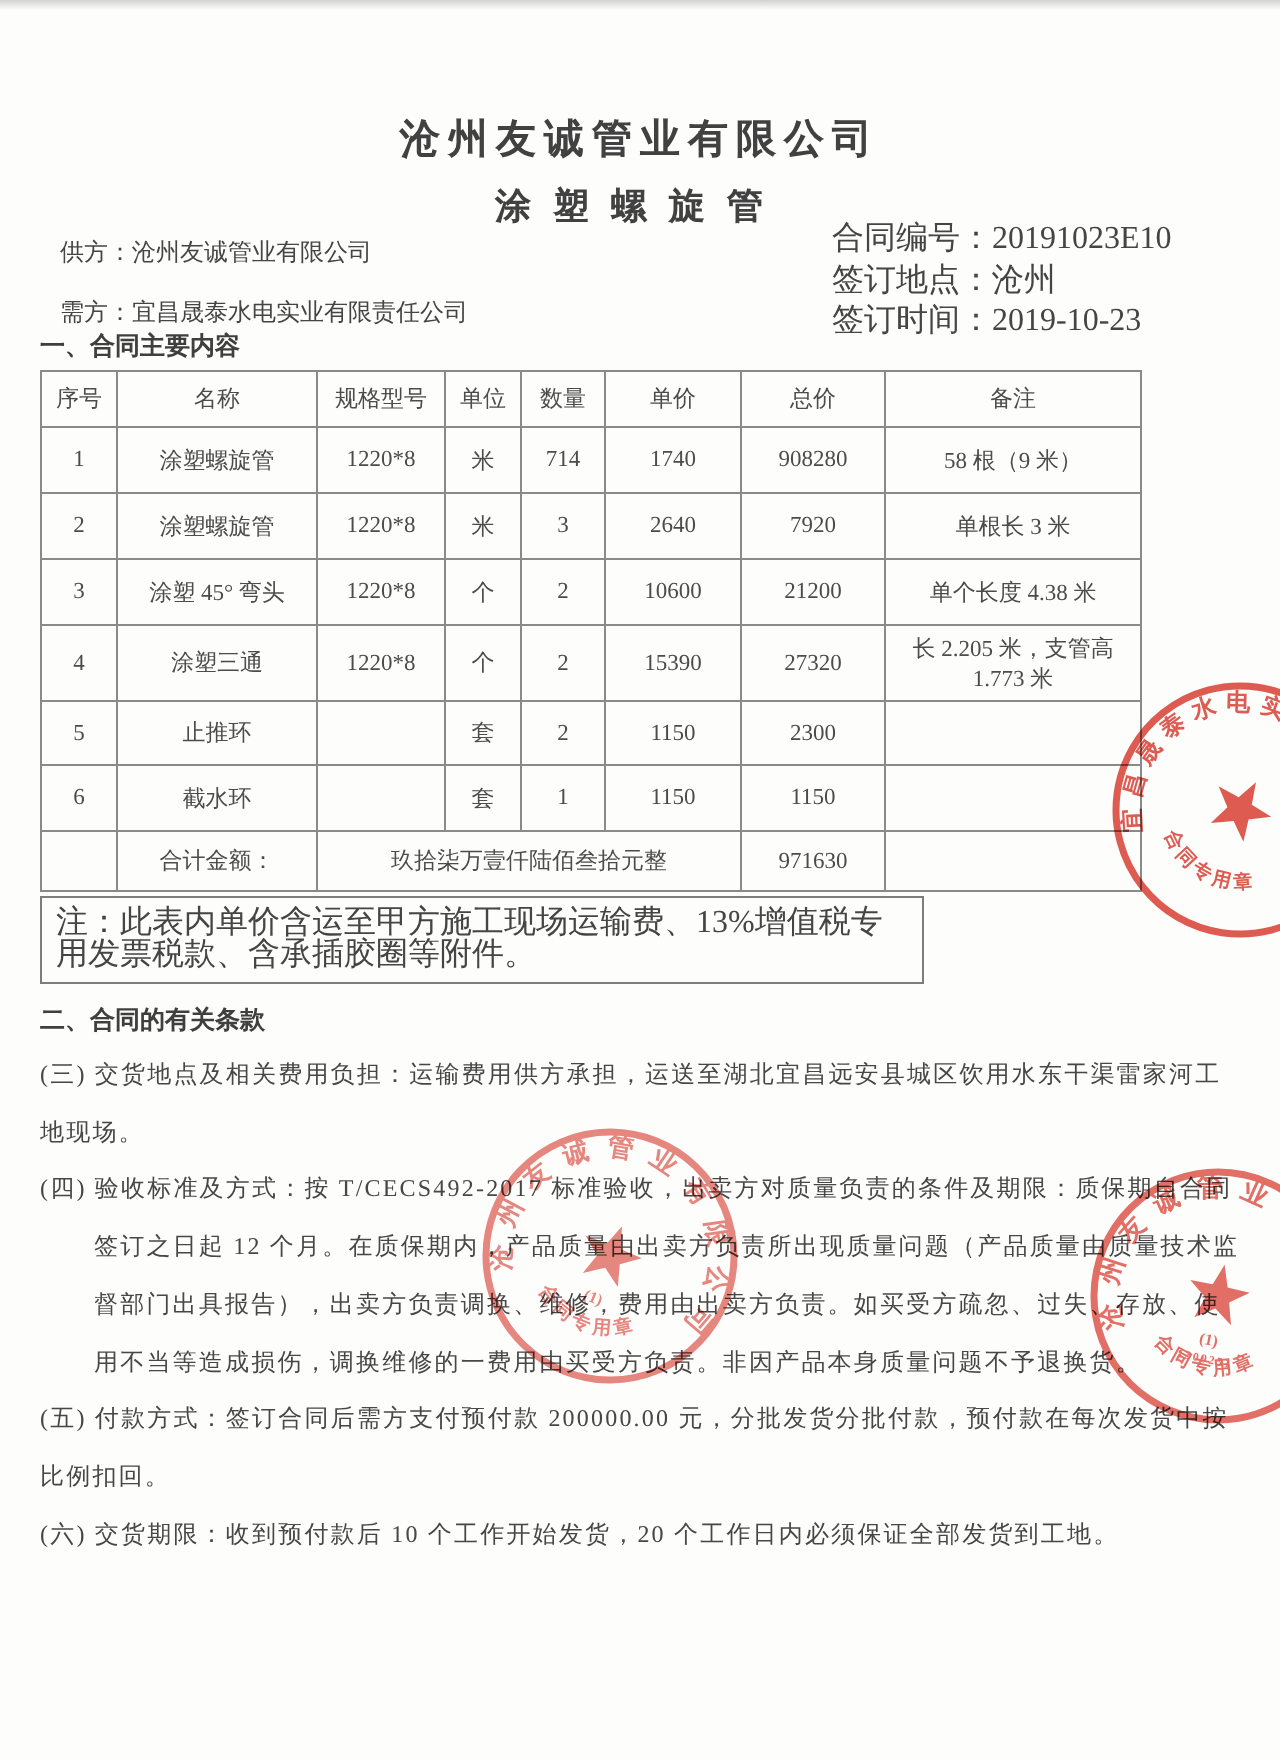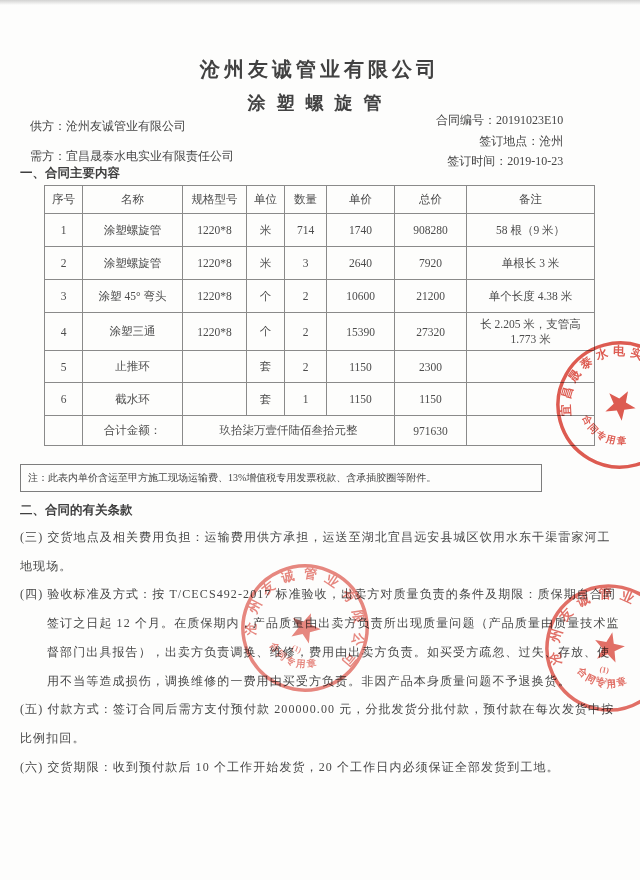--- a/index.html
+++ b/index.html
@@ -7,35 +7,35 @@
   .page{position:relative;width:640px;height:880px;margin:0 auto;background:#fdfdfc;overflow:hidden;color:#454545;}
   .scan-top{position:absolute;top:0;left:0;width:100%;height:5px;
     background:linear-gradient(180deg,rgba(140,140,140,.38),rgba(255,255,255,0));}
   .content{position:absolute;left:20px;top:0;width:600px;}
   .company-title{margin:56px 0 0 0;text-align:center;font-size:20px;font-weight:600;
     letter-spacing:4px;color:#414141;}
   .doc-title{margin:8px 0 0 0;text-align:center;font-size:18px;font-weight:600;
     letter-spacing:11px;color:#414141;}
   .party-line{margin:3px 0 0 0;padding-left:10px;font-size:12px;height:16px;line-height:16px;}
   .party-line.buyer{margin-top:14px;}
-  .meta{position:absolute;left:436px;top:110px;font-size:12px;line-height:20.5px;text-align:right;}
+  .meta{position:absolute;left:416px;top:110px;font-size:16px;line-height:20.5px;}
   .sec-head{margin:1px 0 0 0;font-size:12.5px;font-weight:600;color:#3f3f3f;height:16px;line-height:16px;}
   .sec-head.two{margin-top:10px;}
   table.items{margin-top:4px;width:550px;border-collapse:collapse;table-layout:fixed;
-    font-size:11.5px;color:#4c4c4c;margin-left:24px;}
+    font-size:11.5px;color:#4c4c4c;}
   table.items th,table.items td{border:1px solid #8a8a8a;text-align:center;padding:1px 2px;
     font-weight:normal;overflow:hidden;}
   table.items thead tr{height:28px;}
   table.items tr.r{height:33px;}
   table.items tr.r4{height:38px;}
   table.items tr.r5{height:32px;}
   table.items tr.r6{height:33px;}
   table.items tr.total{height:30px;}
-  .note-box{margin-top:18px;width:522px;box-sizing:border-box;border:1px solid #7d7d7d;
-    padding:5px 7px;font-size:10px;line-height:16px;}
+  .note-box{margin-top:2px;width:442px;box-sizing:border-box;border:1px solid #7d7d7d;
+    padding:5px 7px;font-size:16px;line-height:16px;}
   .attachment{margin:7px 0 0 0;padding-left:10px;font-size:12px;height:16px;line-height:16px;}
   .clauses{margin-top:5px;}
   .clauses p{margin:0;font-size:12px;line-height:28.7px;letter-spacing:1.1px;color:#474747;}
   .clauses p.hang{padding-left:27px;text-indent:-27px;}
   .stamp{position:absolute;mix-blend-mode:multiply;pointer-events:none;}
   .stamp svg{display:block;}
   .stamp-buyer{left:550px;top:335px;opacity:.82;transform:rotate(30deg);}
   .stamp-seller-center{left:235px;top:558px;opacity:.60;transform:rotate(22deg);}
   .stamp-seller-right{left:539px;top:578px;opacity:.72;transform:rotate(12deg);}
   .stamp text{font-family:"Liberation Serif","DejaVu Serif",serif;font-weight:bold;}

